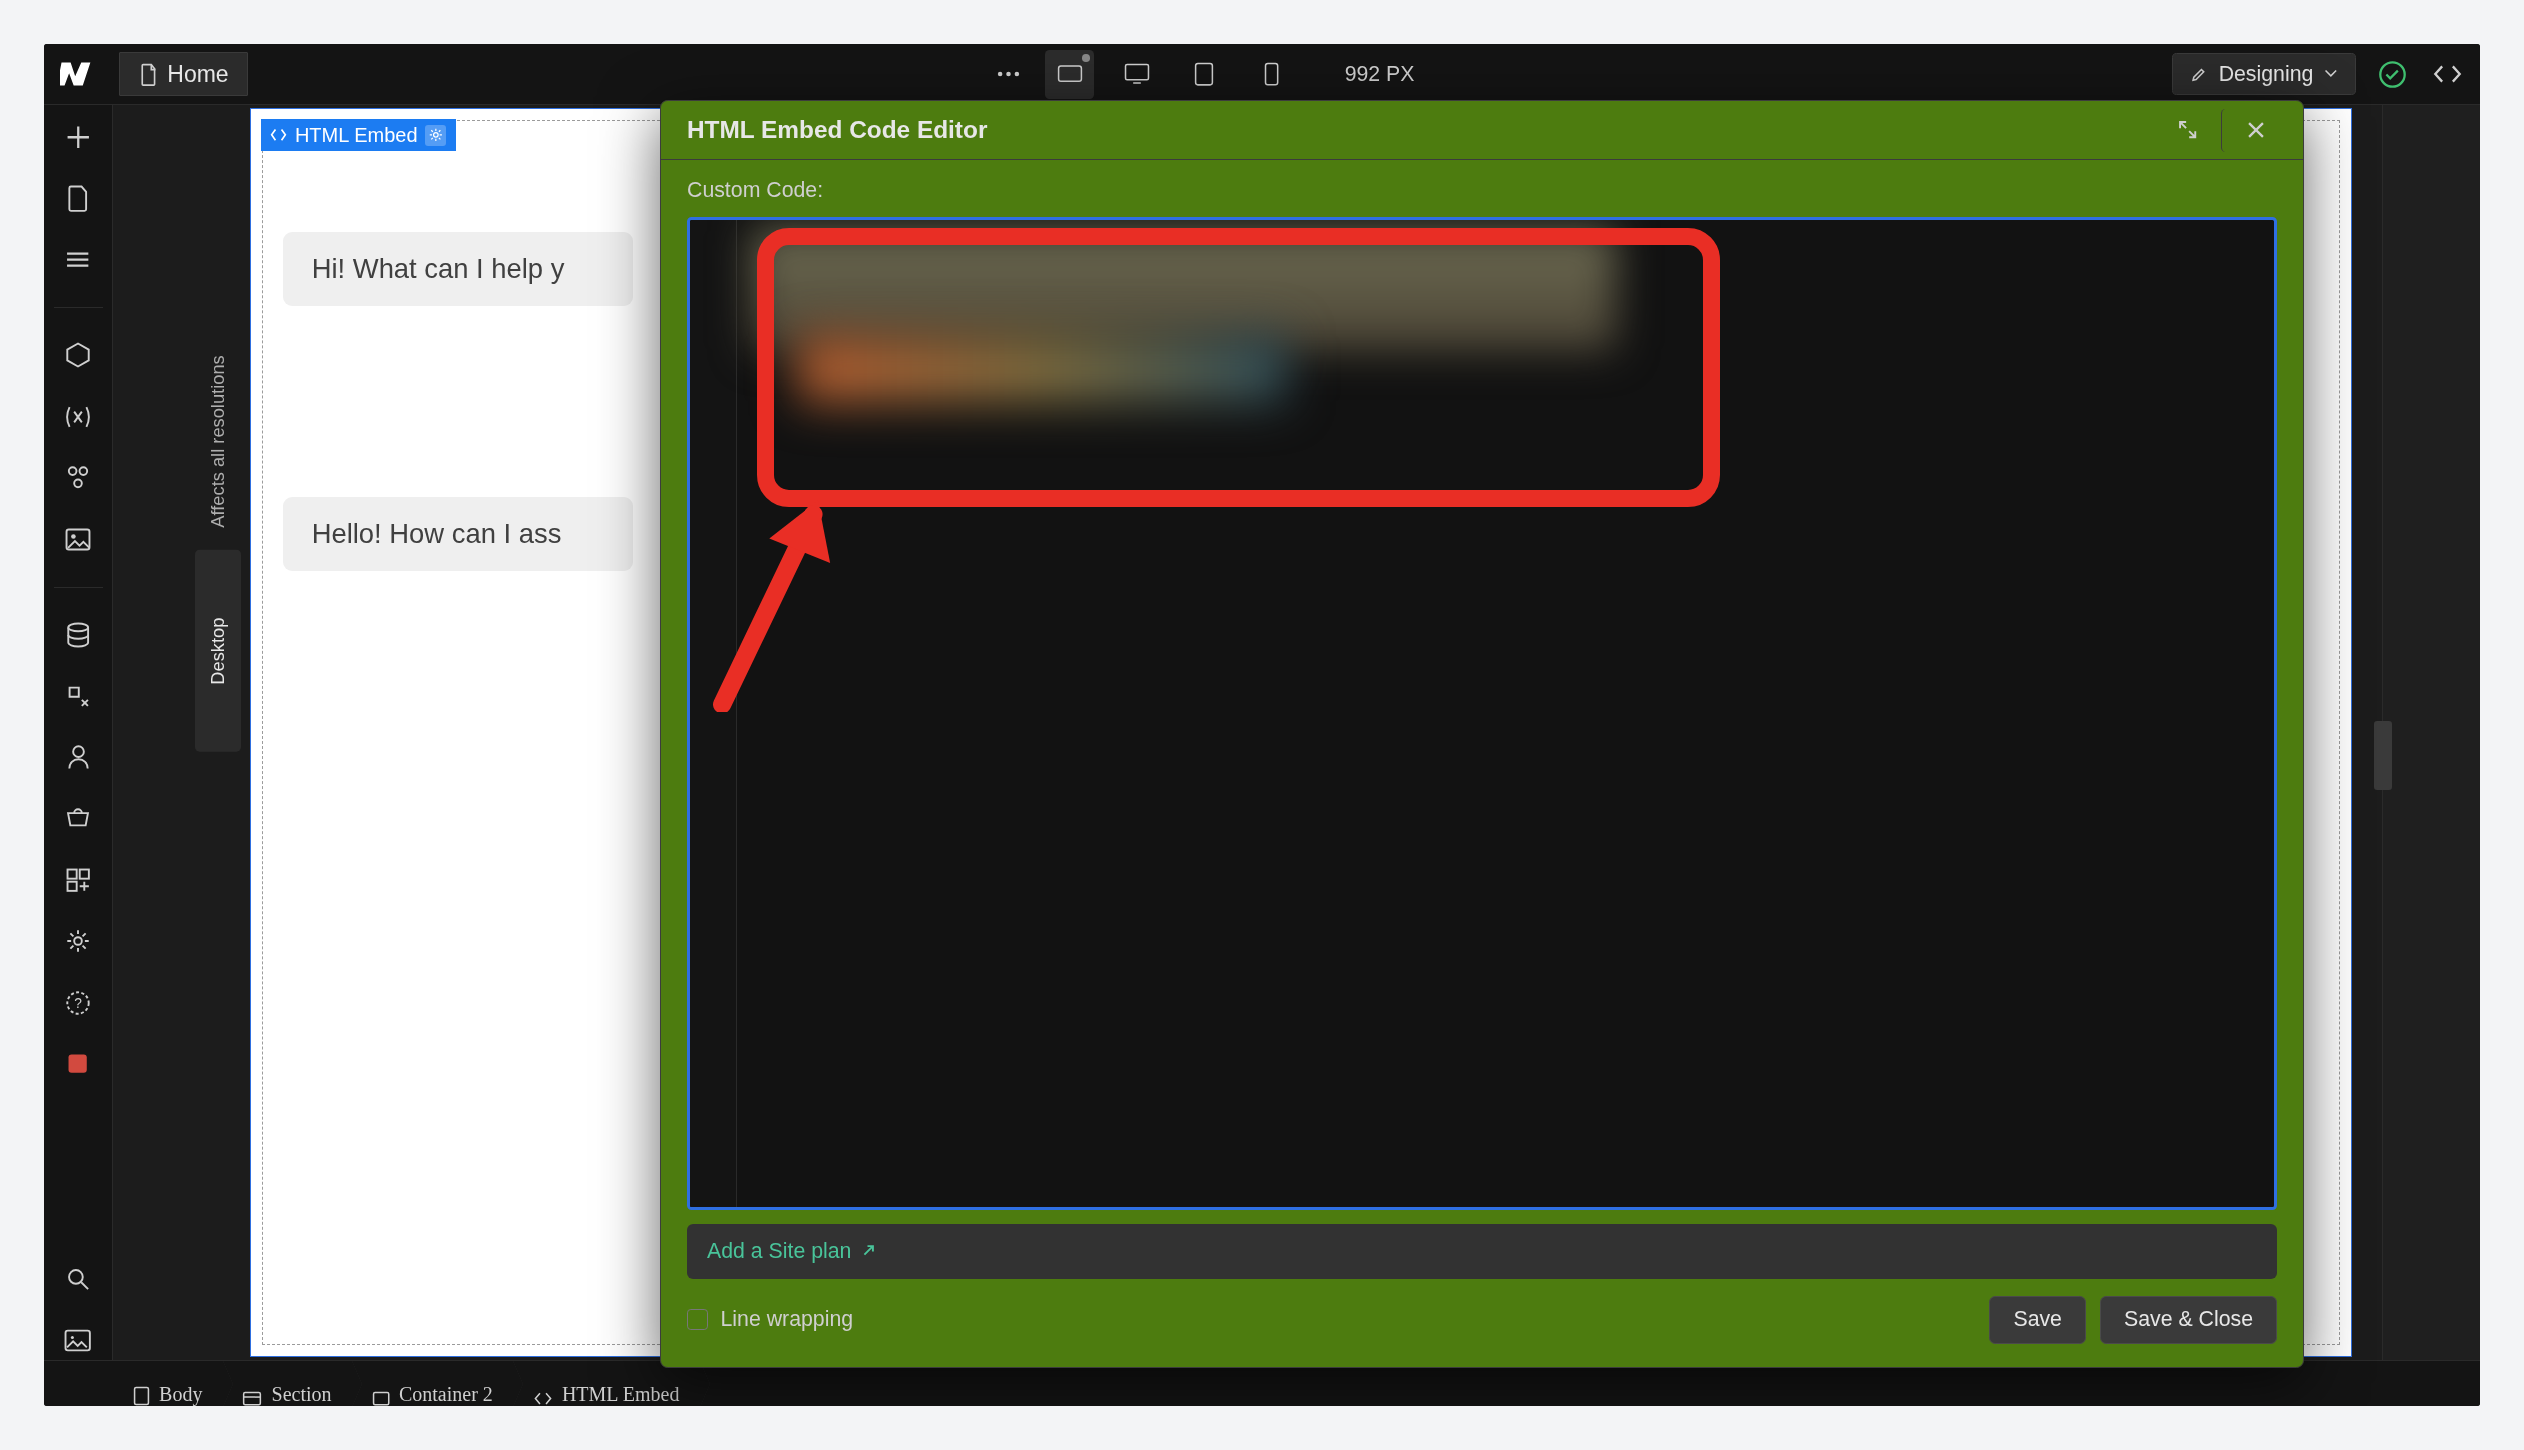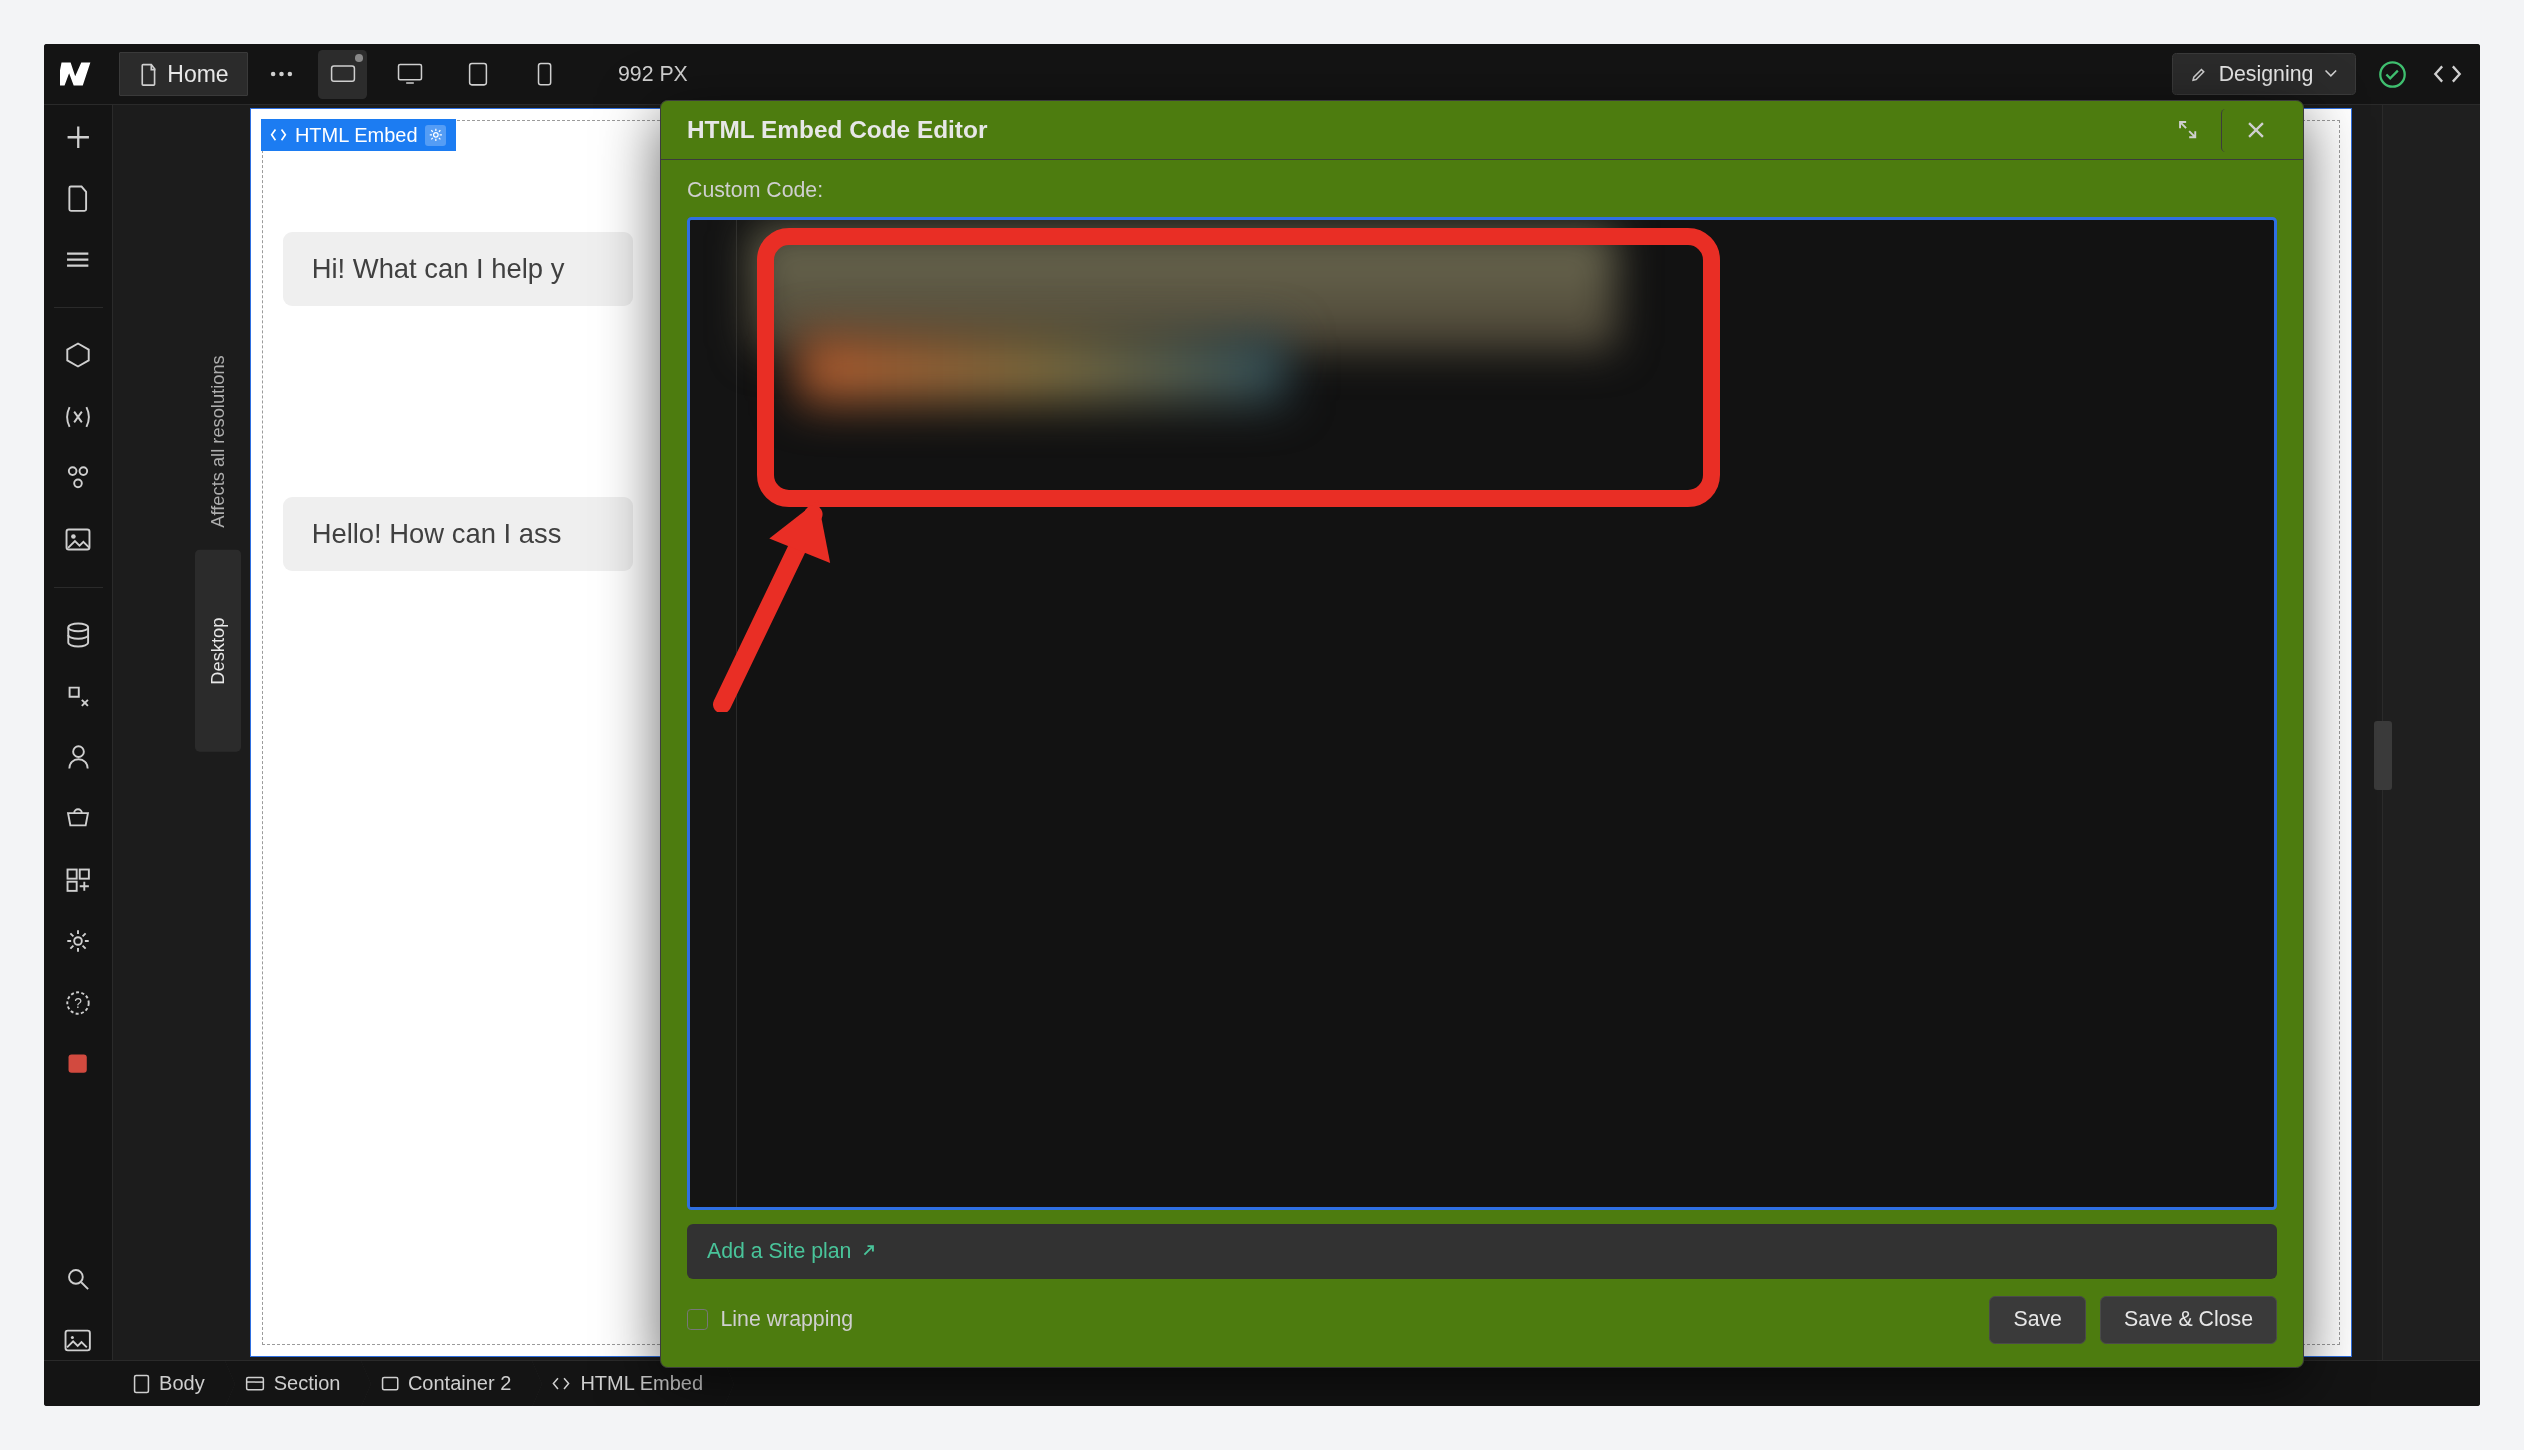--- a/index.html
+++ b/index.html
@@ -42,20 +42,21 @@
     color:#e7e7e7;
     display:flex; align-items:center;
     padding: 7.6px 18.3px;
     gap:9.1px;
     font-size:23px;
     cursor:pointer;
   }
   .topbar-center {
     flex:1;
     display:flex;
+    justify-content:center;
     align-items:center;
     gap:18.3px;
     color:#cfcfcf;
     font-size:21.3px;
   }
   .breakpoint-tab {
     width:49px; height:49px;
     display:flex; align-items:center; justify-content:center;
     border-radius:4.6px;
     cursor:pointer;
@@ -264,24 +265,25 @@
     background:#141414;
     border-top:0.8px solid #2a2a2a;
     display:flex; align-items:center;
     padding-left:69px;
     gap:0;
     color:#cfcfcf;
     font-size:20px;
     z-index:40;
   }
   .crumb {
-    display:flex; align-items:center; gap:9.1px;
+    display:flex; align-items:flex-end; gap:9.1px;
     padding:0 20px; height:100%;
     position:relative;
     cursor:pointer;
+    font-family:Liberation Serif, serif;
   }
   .crumb::after {
     content:''; position:absolute; right:-10.7px; top:0;
     width:0; height:0;
     border-top:23px solid transparent;
     border-bottom:23px solid transparent;
     border-left:10.7px solid #141414;
     filter: drop-shadow(0.8px 0 0 #2a2a2a);
   }
 

